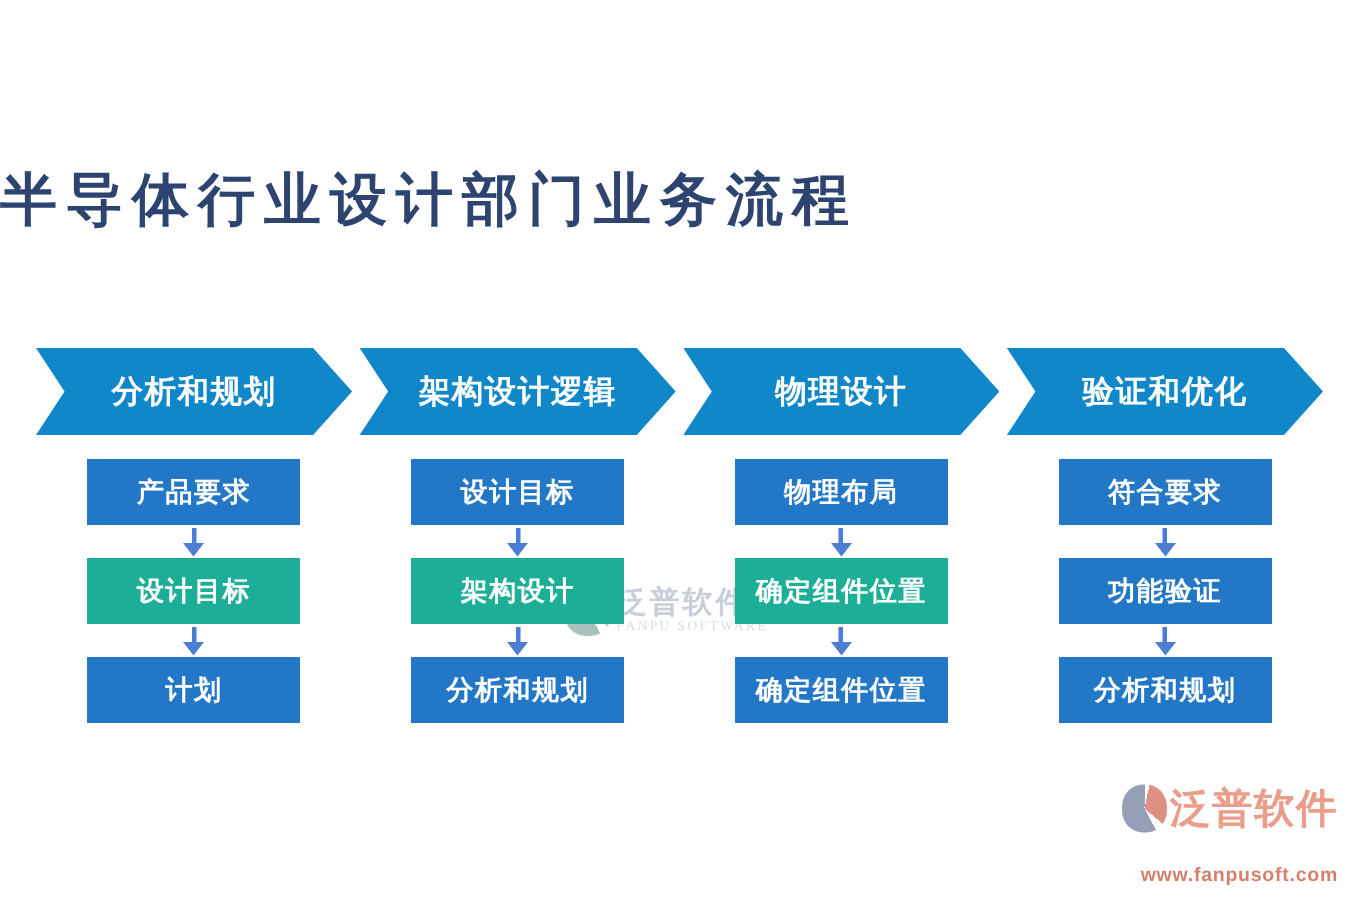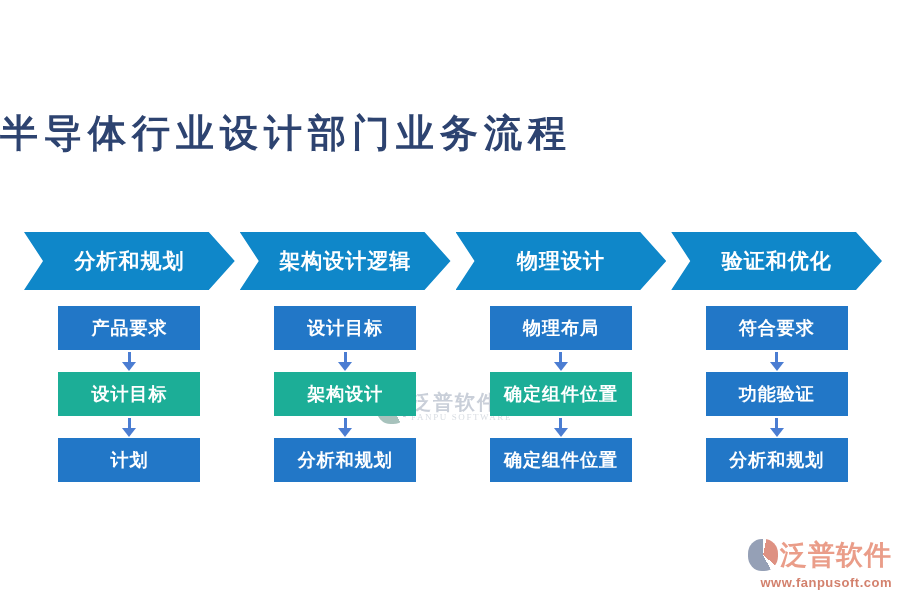--- a/index.html
+++ b/index.html
@@ -55,21 +55,21 @@
   .wm-text{margin-left:3px;}
   .wm-brand{font-size:20px;font-weight:bold;color:#c7cdd7;letter-spacing:2px;line-height:20px;}
   .wm-sub{font-size:9px;color:#d6dbe1;letter-spacing:1.6px;line-height:11px;font-family:Liberation Serif, serif;}
   
   .footer-logo{
     position:absolute;right:8px;bottom:10px;z-index:2;
     display:flex;flex-direction:column;align-items:flex-end;
   }
   .fl-row{display:flex;align-items:center;}
   .fl-brand{font-size:27px;font-weight:bold;color:#ea9d89;letter-spacing:1px;margin-left:2px;}
-  .fl-url{font-size:13px;font-weight:bold;color:#d3816d;letter-spacing:.5px;margin-top:2px;}
+  .fl-url{font-size:13px;font-weight:bold;color:#d3816d;letter-spacing:.5px;margin-top:18px;}
 </style>
 </head>
 <body>
 
 <div class="canvas">
 
   <h1 class="title">半导体行业设计部门业务流程</h1>
 
   <div class="watermark">
     <span class="swirl wm"></span>

